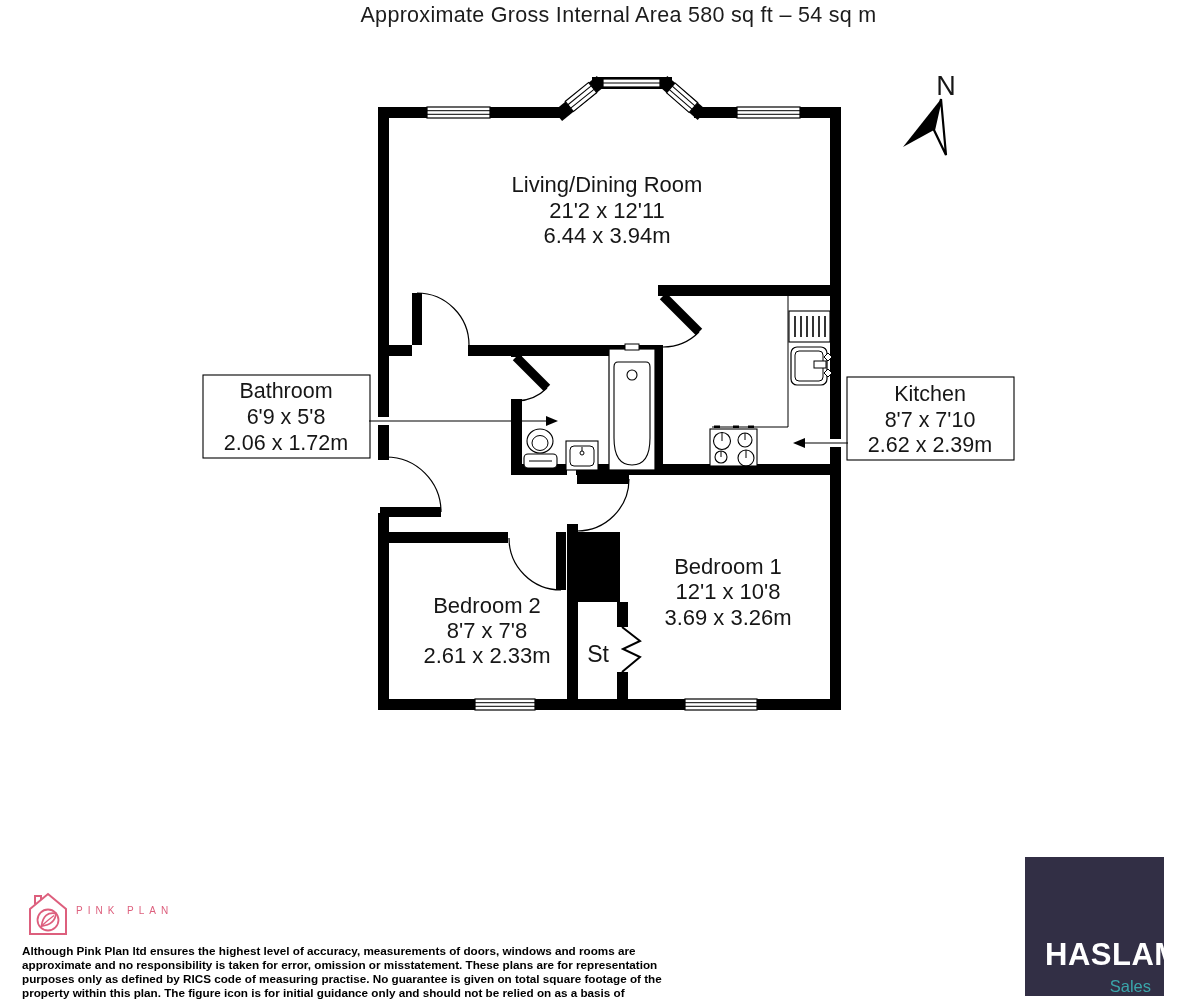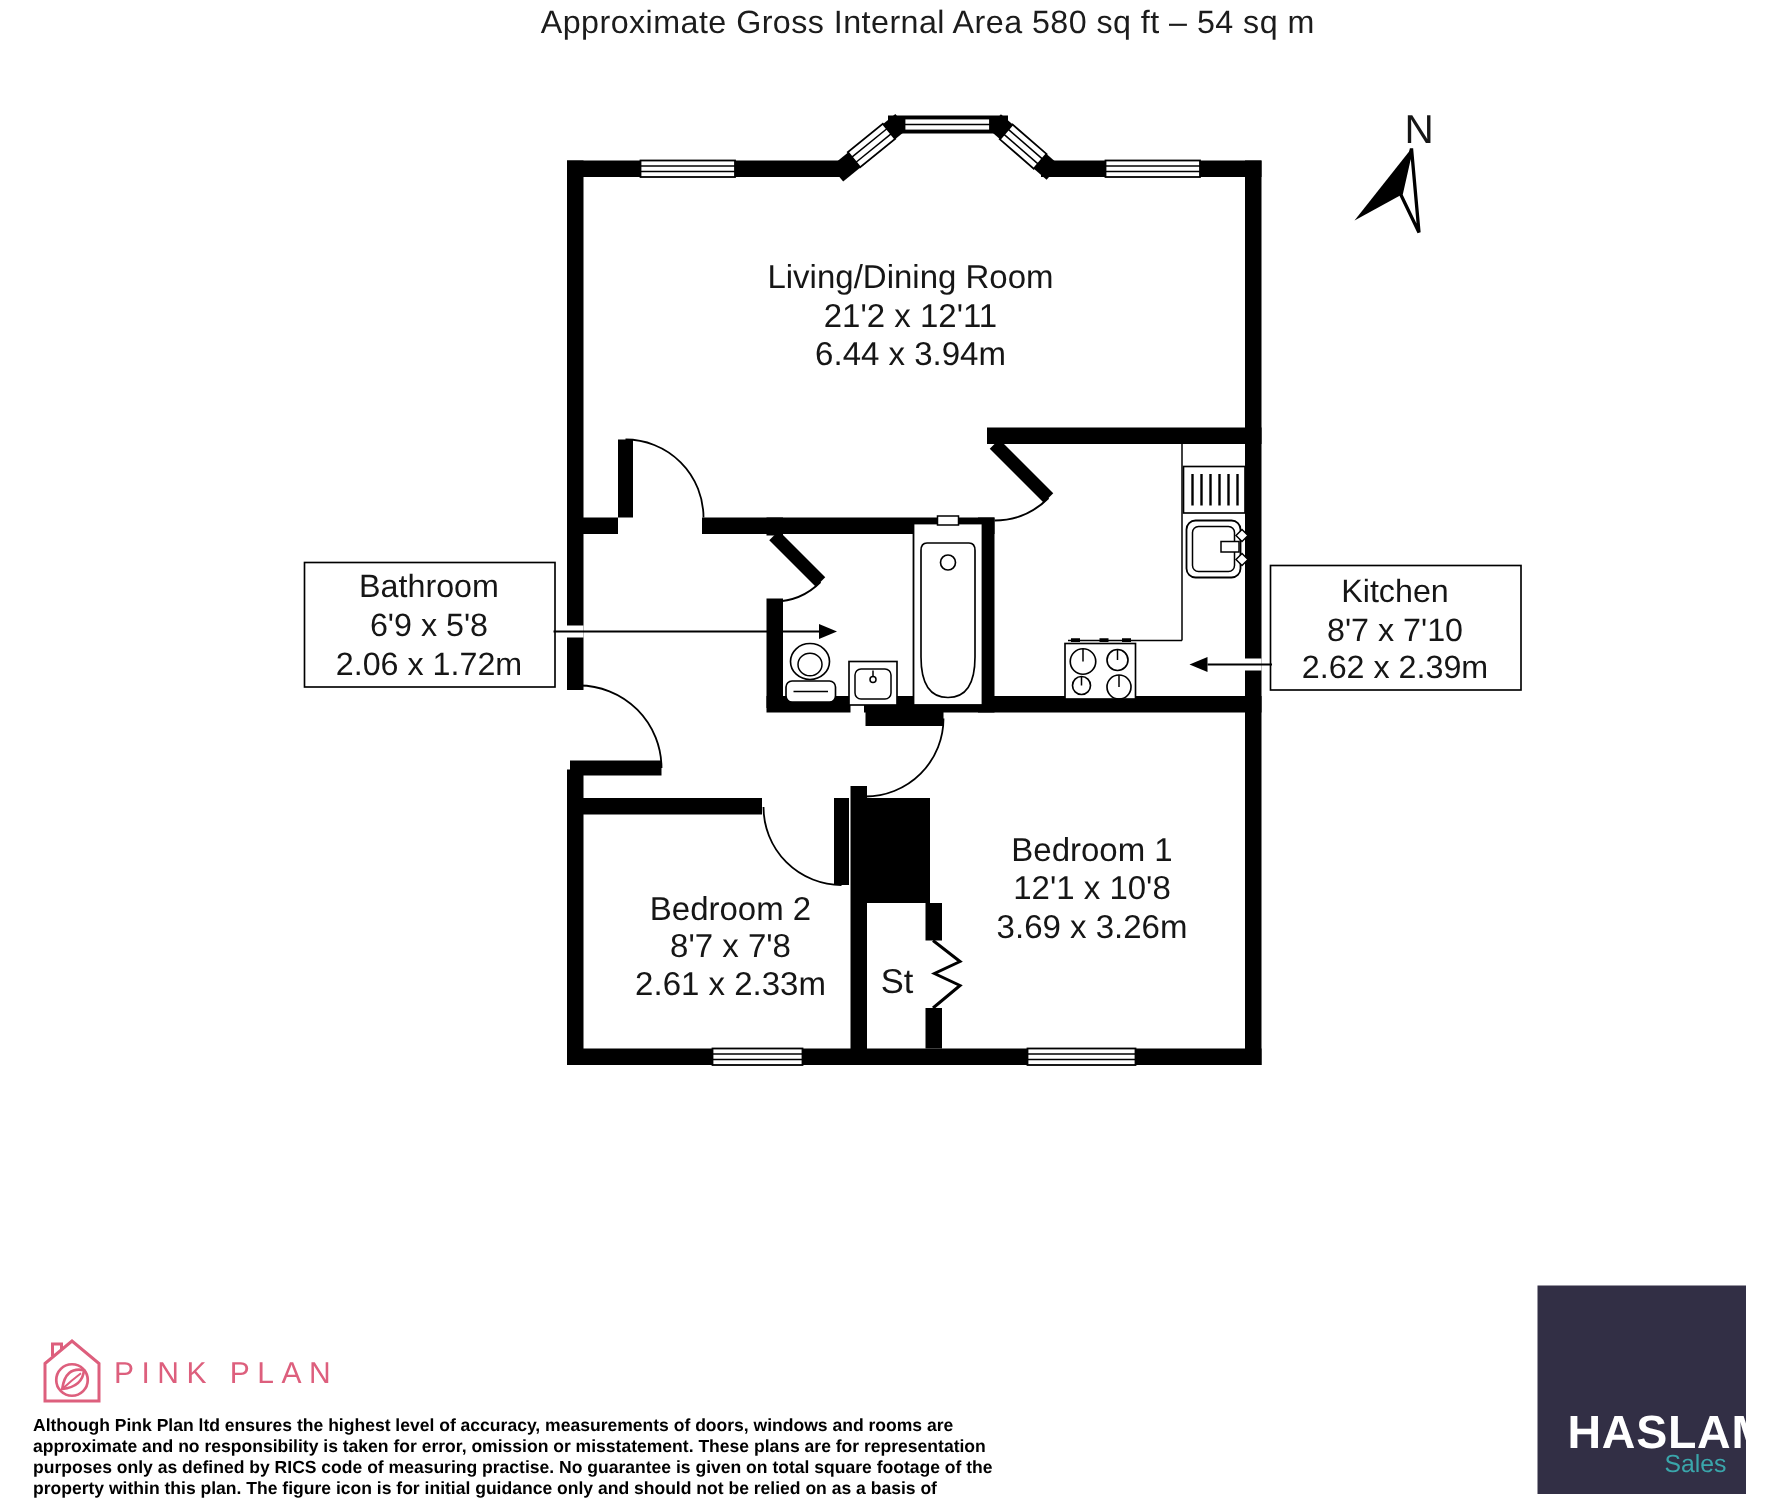--- a/index.html
+++ b/index.html
@@ -4,28 +4,28 @@
 <style>
   html,body{margin:0;padding:0;background:#fff;}
   .page{position:relative;width:1191px;height:1001px;background:#ffffff;overflow:hidden;
         font-family:"Liberation Sans", sans-serif;color:#111;}
   .title{position:absolute;top:3px;left:0;width:100%;box-sizing:border-box;padding-left:46px;
          text-align:center;font-size:21.5px;letter-spacing:.3px;color:#1c1c1c;}
   .floor-label{position:absolute;top:747px;left:0;width:1020px;text-align:center;
                font-size:30px;color:#1c1c1c;}
   .plan-svg{position:absolute;left:0;top:0;}
   .pink-logo{position:absolute;left:27px;top:891px;}
-  .pink-name{position:absolute;left:76px;top:905px;font-size:20px;letter-spacing:5px;
+  .pink-name{position:absolute;left:76px;top:905px;font-size:10px;letter-spacing:5px;
              color:#dd5f7d;font-weight:500;}
   .disclaimer{position:absolute;left:22px;top:944px;width:648px;font-size:11.7px;
               line-height:13.9px;font-weight:600;color:#000;}
   .haslams{position:absolute;left:1025px;top:857px;width:139px;height:139px;background:#322f45;}
   .haslams .hname{position:absolute;bottom:23px;left:0;width:100%;text-align:right;
                   color:#fff;font-weight:bold;font-size:31px;letter-spacing:.5px;margin-left:20px;}
-  .haslams .hdiv{position:absolute;bottom:10px;right:13px;color:#3aa6ab;font-size:16.5px;
+  .haslams .hdiv{position:absolute;bottom:0;right:13px;color:#3aa6ab;font-size:16.5px;
                  font-weight:500;}
   svg text{font-family:"Liberation Sans", sans-serif;fill:#161616;}
 </style>
 </head>
 <body>
 
 <div class="page">
 
   <div class="title">Approximate Gross Internal Area 580 sq ft – 54 sq m</div>
 

